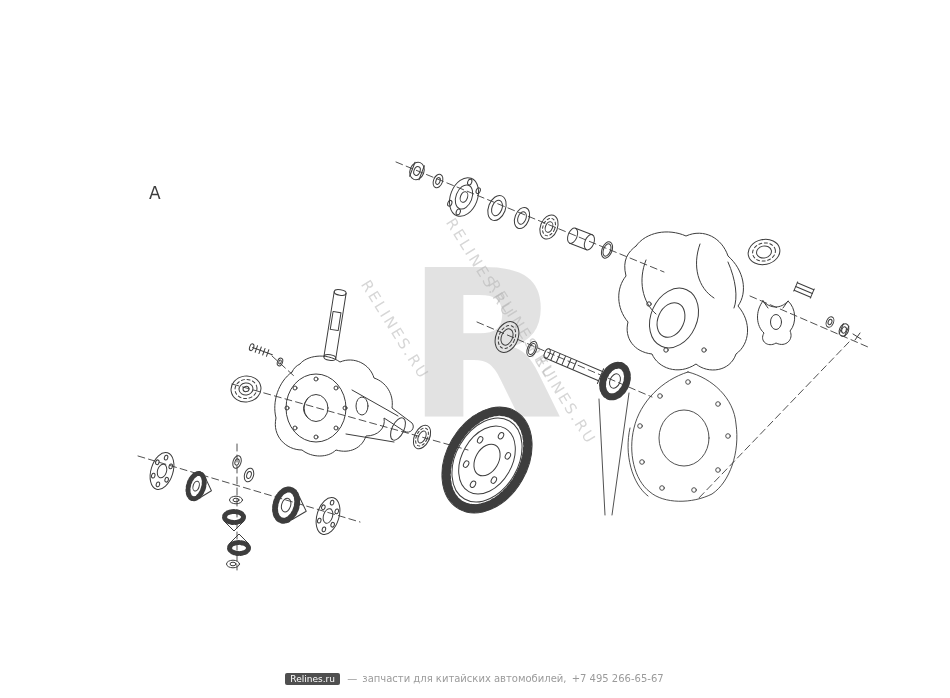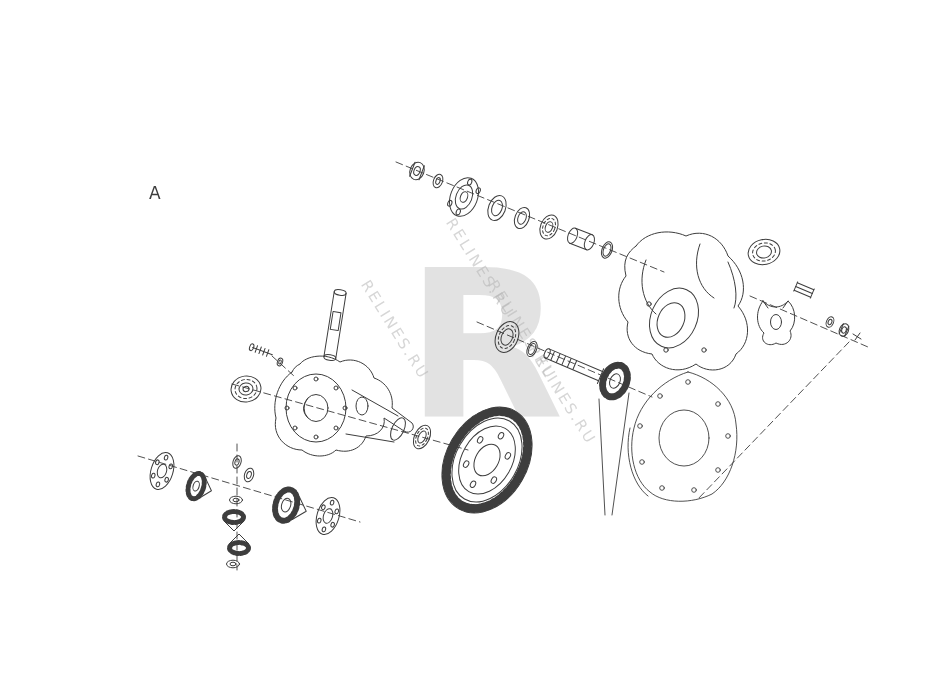--- a/index.html
+++ b/index.html
@@ -327,14 +327,20 @@
         <circle cx="694" cy="490" r="2.3"></circle>
           <circle cx="662" cy="488" r="2.3"></circle>
         <circle cx="642" cy="462" r="2.3"></circle>
           <circle cx="640" cy="426" r="2.3"></circle>
         <circle cx="660" cy="396" r="2.3"></circle>
       </g>
 
     </g>
   </svg>
 
+  <div class="footer">
+    <span class="brand">Relines.ru</span>
+    <span class="ftext">—</span>
+    <span class="ftext">запчасти для китайских автомобилей,</span>
+    <span class="ftext">+7 495 266-65-67</span>
+  </div>
 
 </div>
 
 </body></html>

